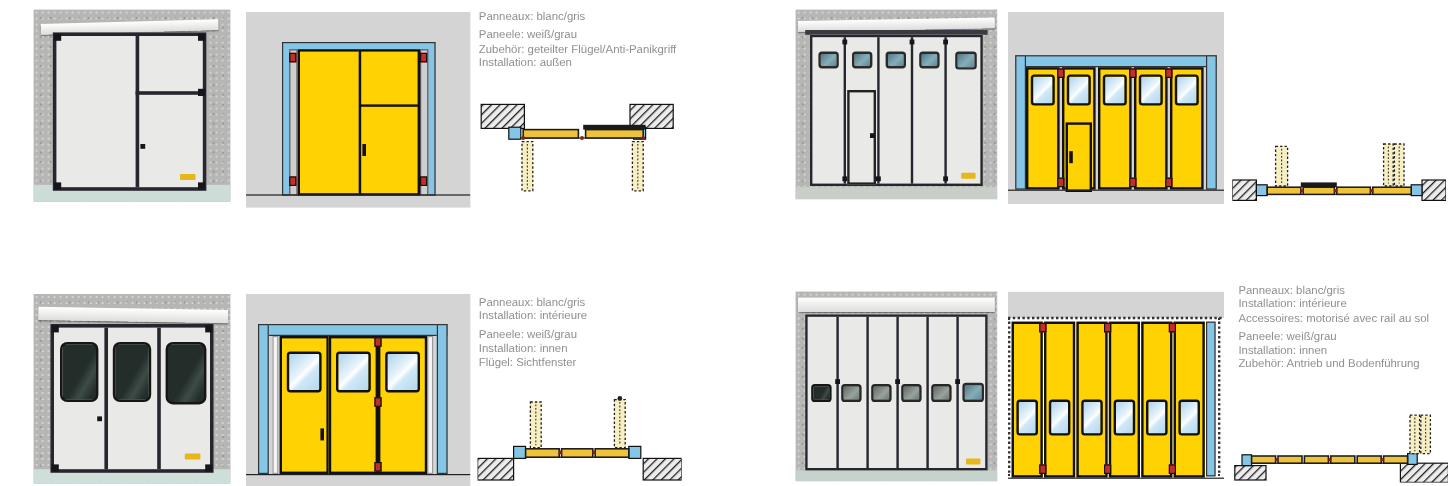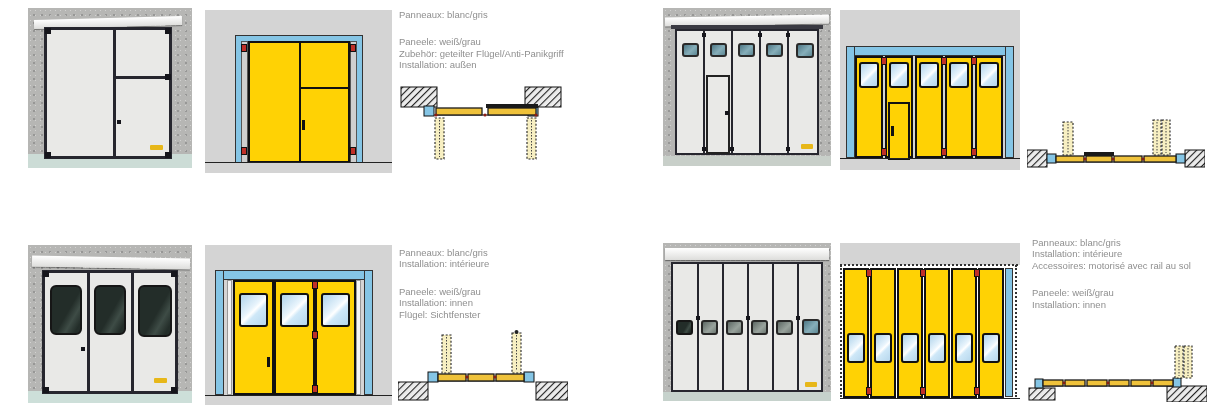--- a/index.html
+++ b/index.html
@@ -52,21 +52,21 @@
   .pv-blue{fill:var(--frame-blue,#85C5E5);stroke:#111;stroke-width:1}
   .pv-bar{fill:var(--plan-bar,#EFC23B);stroke:#1b1b1b;stroke-width:1.3}
   .pv-cap{fill:#1a1a1a}
   .pv-stack{fill:var(--plan-stack,#F7EFC2);stroke:#222;stroke-width:1.1;stroke-dasharray:2 1.7}
   .pv-stackline{stroke:#444;stroke-width:1;stroke-dasharray:1.5 1.5;fill:none}
   .pv-rail{stroke:#1b1b1b;stroke-width:1}
   .pv-pin{fill:#8b1f14}
 
   
   .specs{position:absolute;color:var(--text-gray,#8F8F8F);font-size:9.5px;line-height:11.4px}
-  .specs .grp2{margin-top:16px}
+  .specs .grp2{margin-top:4px}
 </style>
 </head>
 <body>
 
 <div class="canvas">
 
   <div class="wallphoto" style="left:28px;top:8px;width:164px;height:160px">
     <div class="pfloor" style="height:14px;background:#ccdcd6"></div>
     <div class="plintel" style="left:6px;top:10px;width:148px;height:9px;transform:rotate(-1.5deg)"></div>
     <div class="pdoor" style="left:16px;top:19px;width:128px;height:132px">
@@ -324,20 +324,21 @@
     <div class="hinge" style="left:134px;top:144px"></div>
     <div class="ground" style="top:155px"></div>
   </div>
 
   <div class="specs" style="left:1032px;top:237px;width:175px">
     <div>Panneaux: blanc/gris</div>
     <div>Installation: intérieure</div>
     <div>Accessoires: motorisé avec rail au sol</div>
     <div class="grp2">Paneele: weiß/grau</div>
     <div>Installation: innen</div>
+    <div>Zubehör: Antrieb und Bodenführung</div>
   </div>
 
   <svg class="plan" style="left:1027px;top:334px" width="180" height="68" viewBox="0 0 180 68">
     <defs>
       <pattern id="hBR" width="5" height="5" patternUnits="userSpaceOnUse" patternTransform="rotate(45)">
         <rect width="5" height="5" fill="#ececec"></rect>
           <line x1="0" y1="0" x2="0" y2="5" stroke="#222" stroke-width="2.2"></line>
       </pattern>
     </defs>
     <rect class="pv-wall" fill="url(#hBR)" x="2" y="54" width="26" height="12"></rect>

